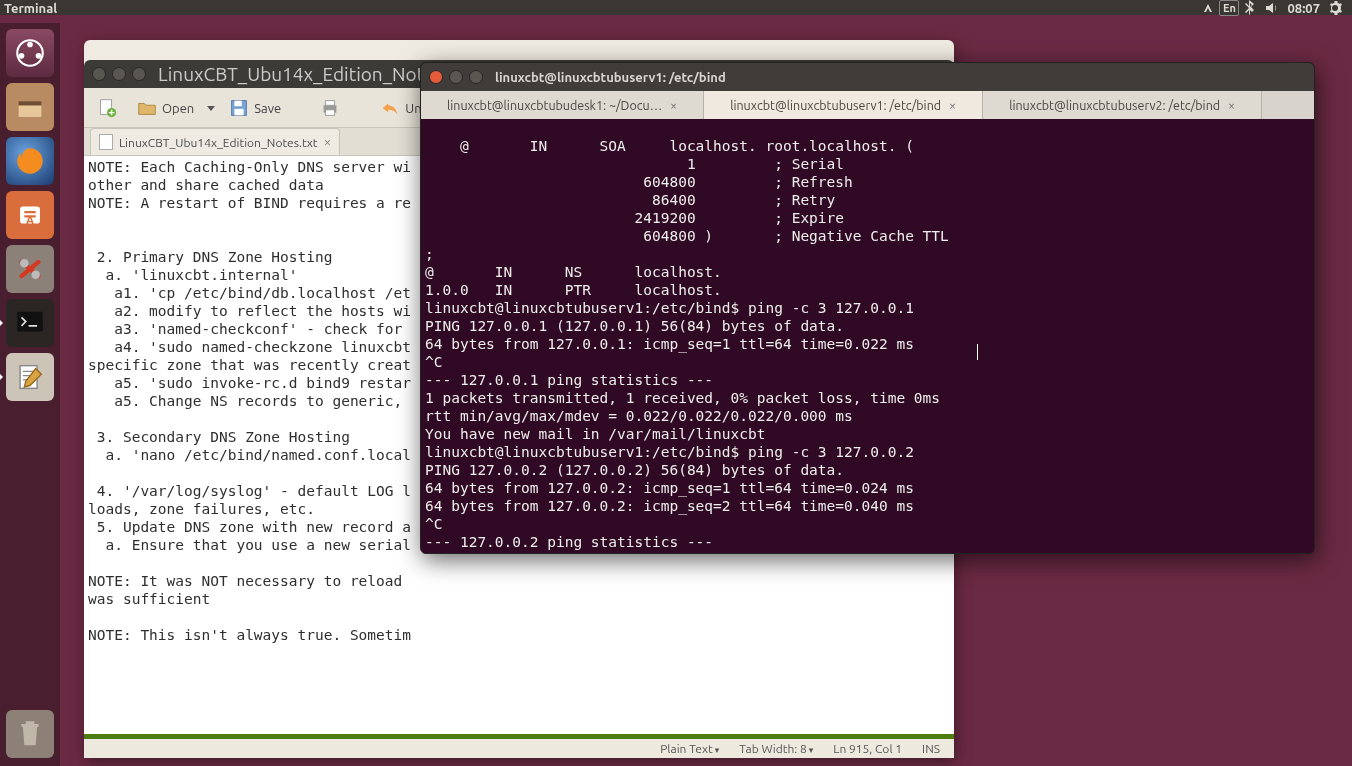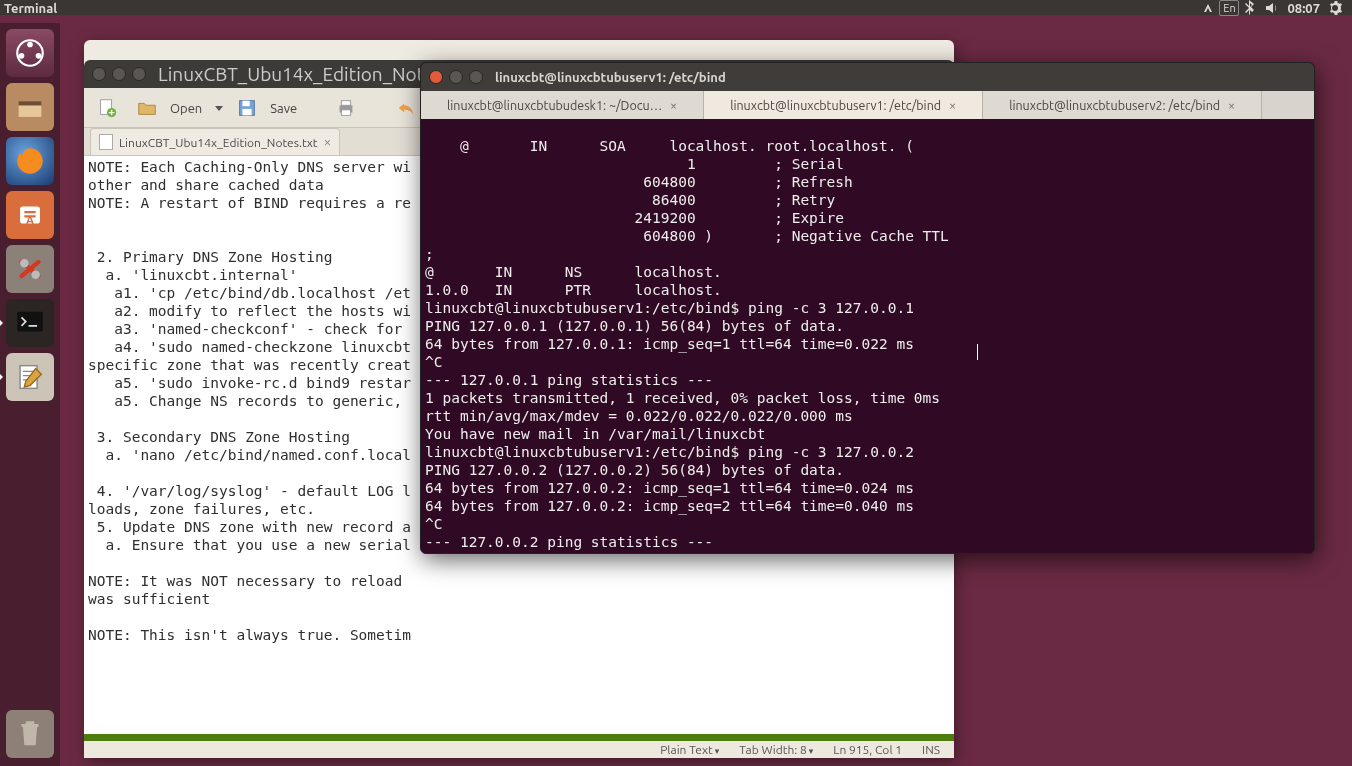--- a/index.html
+++ b/index.html
@@ -14,21 +14,21 @@
   .top-panel {
     position: absolute; top:0; left:0; right:0; height:15px;
     background: #3a3633; color:#dcdad5;
     display:flex; align-items:center; padding:0 6px 0 4px;
     font-size:13px;
   }
   .top-panel .title { font-weight:600; }
   .top-panel .spacer { flex:1; }
   .indicator { display:inline-flex; align-items:center; justify-content:center; width:22px; height:22px; color:#dcdad5; }
   .indicator svg { width:16px; height:16px; fill:#dcdad5; }
-  .indicator.en { font-size:11px; border:1px solid #888; border-radius:2px; width:20px; height:16px; line-height:14px; text-align:right; }
+  .indicator.en { font-size:11px; border:1px solid #888; border-radius:2px; width:20px; height:16px; line-height:14px; text-align:right;font-weight:bold; }
   .clock { font-size:13px; font-weight:600; padding:0 4px; }
 
   
   .launcher {
     position:absolute; left:0; top:23px; width:60px; bottom:0;
     background: rgba(45,20,30,0.55);
     display:flex; flex-direction:column; align-items:center; padding-top:6px; gap:6px;
   }
   .launch-item {
     width:48px; height:48px; border-radius:6px;
@@ -54,21 +54,21 @@
   .gedit-title {
     height:28px; background:#3d3b38; color:#ccc;
     display:flex; align-items:center; padding:0 8px; gap:6px;
     border-radius:6px 6px 0 0; font-size:19px;margin-top:20px;
   }
   .wbtn { width:14px; height:14px; border-radius:50%; background:#5a5753; border:1px solid #2a2825; }
   .gedit-toolbar {
     height:40px; background:#e9e4da; border-bottom:1px solid #c9c4ba;
     display:flex; align-items:center; gap:6px; padding:0 6px;
   }
-  .tbtn { display:flex; align-items:center; gap:12px; padding:4px 6px; border-radius:3px; font-size:13px; color:#444; }
+  .tbtn { display:flex; align-items:center; gap:4px; padding:4px 6px; border-radius:3px; font-size:13px; color:#444; }
   .tbtn svg { width:22px; height:22px; }
   .t-split { width:10px; display:flex; align-items:center; justify-content:center; }
   .t-split svg { width:8px; height:8px; fill:#555; }
   .gedit-tabs {
     height:28px; background:#e3ded4; border-bottom:1px solid #c9c4ba;
     display:flex; align-items:stretch; padding-left:6px;
   }
   .gedit-tab {
     display:flex; align-items:center; gap:6px; padding:0 8px;
     background:#f0ebe2; border:1px solid #c9c4ba; border-bottom:none;
@@ -76,21 +76,21 @@
   }
   .gedit-tab .doc-ico { width:14px; height:16px; background:#fff; border:1px solid #aaa; }
   .gedit-tab .x { font-size:14px; color:#888; }
   .gedit-body {
     flex:1; background:#fff; color:#2f2f2f;
     font-family: "DejaVu Sans Mono","Ubuntu Mono",monospace;
     font-size:14.5px; line-height:18px;
     padding:2px 4px; white-space:pre; overflow:hidden;
   }
   .gedit-status {
-    height:24px; background:#eee9df; border-top:7px solid #4d7c0f;
+    height:24px; background:#eee9df; border-top:5px solid #4d7c0f;
     display:flex; align-items:center; font-size:12px; color:#555;
     gap:20px; padding:0 14px 0 0; justify-content:flex-end;
   }
   .gedit-status .dd::after { content:' ▾'; font-size:9px; }
 
   
   .term {
     position:absolute; left:420px; top:62px; width:895px; height:492px;
     background:#300a24; border:1px solid #222;
     border-radius:6px; overflow:hidden;

